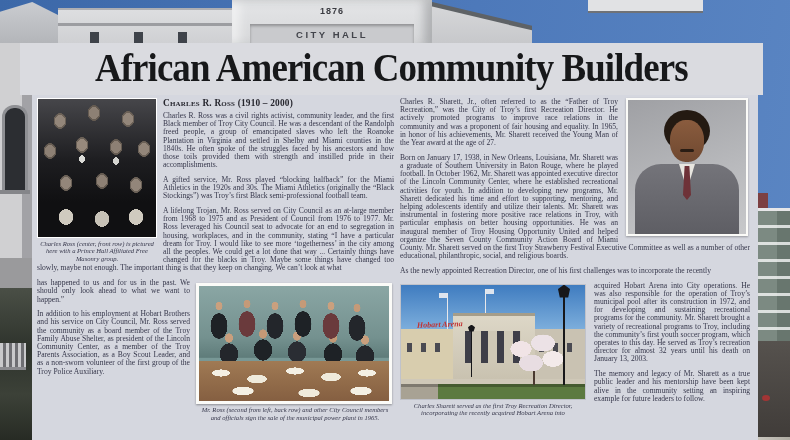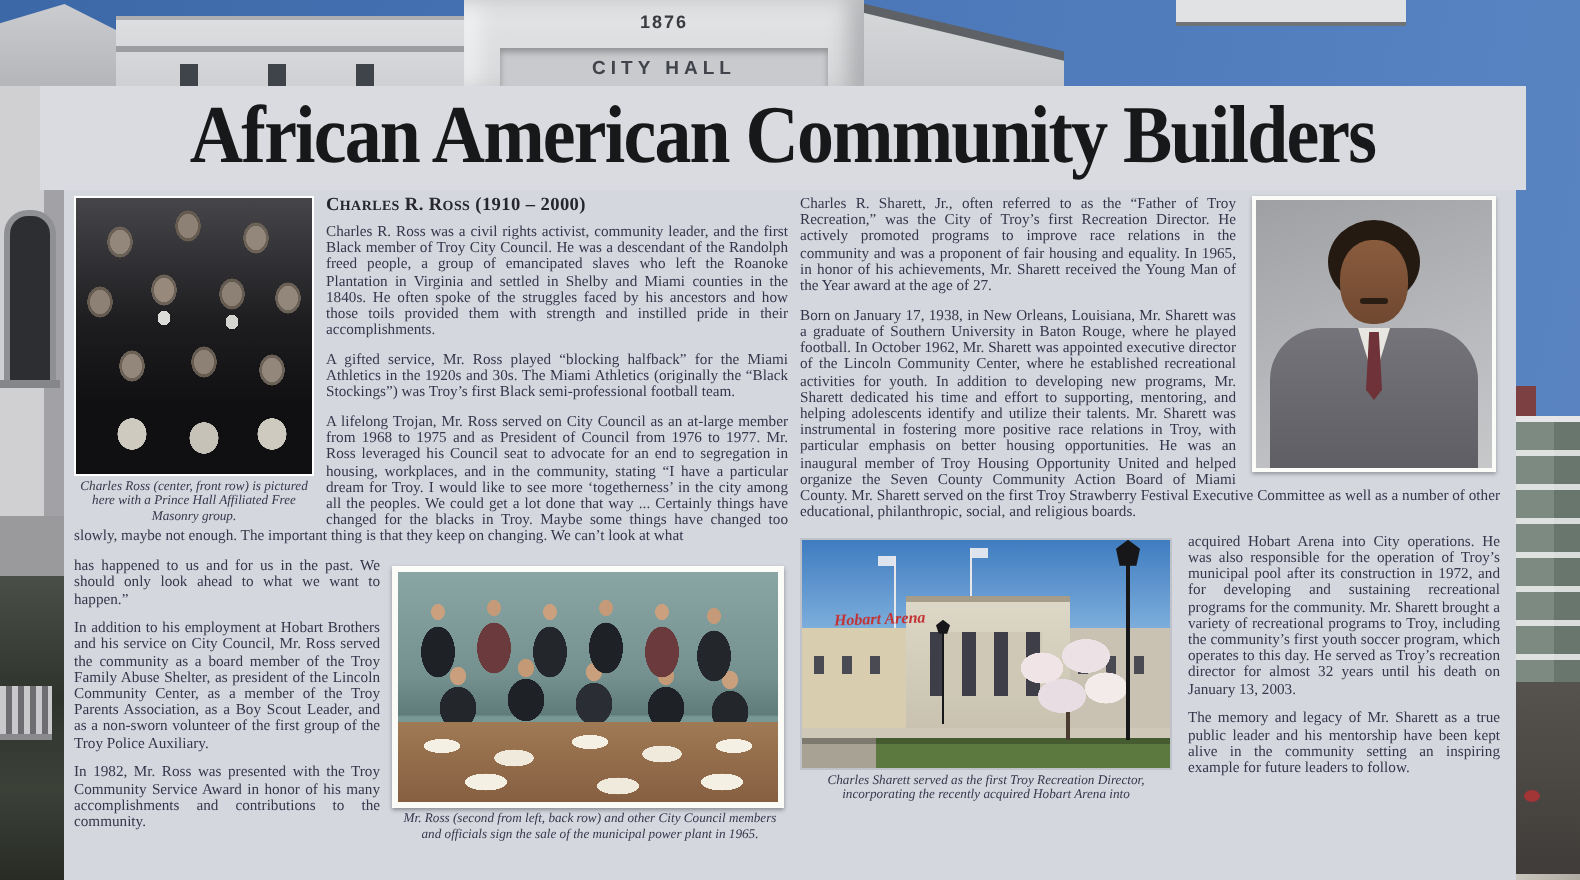--- a/index.html
+++ b/index.html
@@ -260,36 +260,36 @@
       <div class="photo-council">
         <div class="cwin cwin1"></div>
         <div class="cwin cwin2"></div>
         <div class="people"></div>
         <div class="ctable"></div>
       </div>
       <div class="figcap">Mr. Ross (second from left, back row) and other City Council members and officials sign the sale of the municipal power plant in 1965.</div>
     </div>
     <p class="cont">has happened to us and for us in the past. We should only look ahead to what we want to happen.”</p>
     <p>In addition to his employment at Hobart Brothers and his service on City Council, Mr. Ross served the community as a board member of the Troy Family Abuse Shelter, as president of the Lincoln Community Center, as a member of the Troy Parents Association, as a Boy Scout Leader, and as a non-sworn volunteer of the first group of the Troy Police Auxiliary.</p>
-    <p>In 1982, Mr. Ross was presented with the Troy Community Service Award in honor of his many accomplishments and contributions to the community.</p>
   </div>
 
   <div class="col col-right">
     <div class="fig-portrait">
       <div class="photo-portrait">
         <div class="pt-hair"></div>
         <div class="pt-suit"></div>
         <div class="pt-shirt"></div>
         <div class="pt-tie"></div>
         <div class="pt-face"></div>
         <div class="pt-mus"></div>
       </div>
     </div>
     <p>Charles R. Sharett, Jr., often referred to as the “Father of Troy Recreation,” was the City of Troy’s first Recreation Director. He actively promoted programs to improve race relations in the community and was a proponent of fair housing and equality. In 1965, in honor of his achievements, Mr. Sharett received the Young Man of the Year award at the age of 27.</p>
     <p>Born on January 17, 1938, in New Orleans, Louisiana, Mr. Sharett was a graduate of Southern University in Baton Rouge, where he played football. In October 1962, Mr. Sharett was appointed executive director of the Lincoln Community Center, where he established recreational activities for youth. In addition to developing new programs, Mr. Sharett dedicated his time and effort to supporting, mentoring, and helping adolescents identify and utilize their talents. Mr. Sharett was instrumental in fostering more positive race relations in Troy, with particular emphasis on better housing opportunities. He was an inaugural member of Troy Housing Opportunity United and helped organize the Seven County Community Action Board of Miami County. Mr. Sharett served on the first Troy Strawberry Festival Executive Committee as well as a number of other educational, philanthropic, social, and religious boards.</p>
+    <p>As the newly appointed Recreation Director, one of his first challenges was to incorporate the recently</p>
     <div class="fig-arena">
       <div class="photo-arena">
         <div class="a-sky"></div>
         <div class="a-pole1"></div>
         <div class="a-pole2"></div>
         <div class="a-flag1"></div>
         <div class="a-flag2"></div>
         <div class="a-wing-l"></div>
         <div class="a-wing-r"></div>
         <div class="a-bldg-c"></div>

